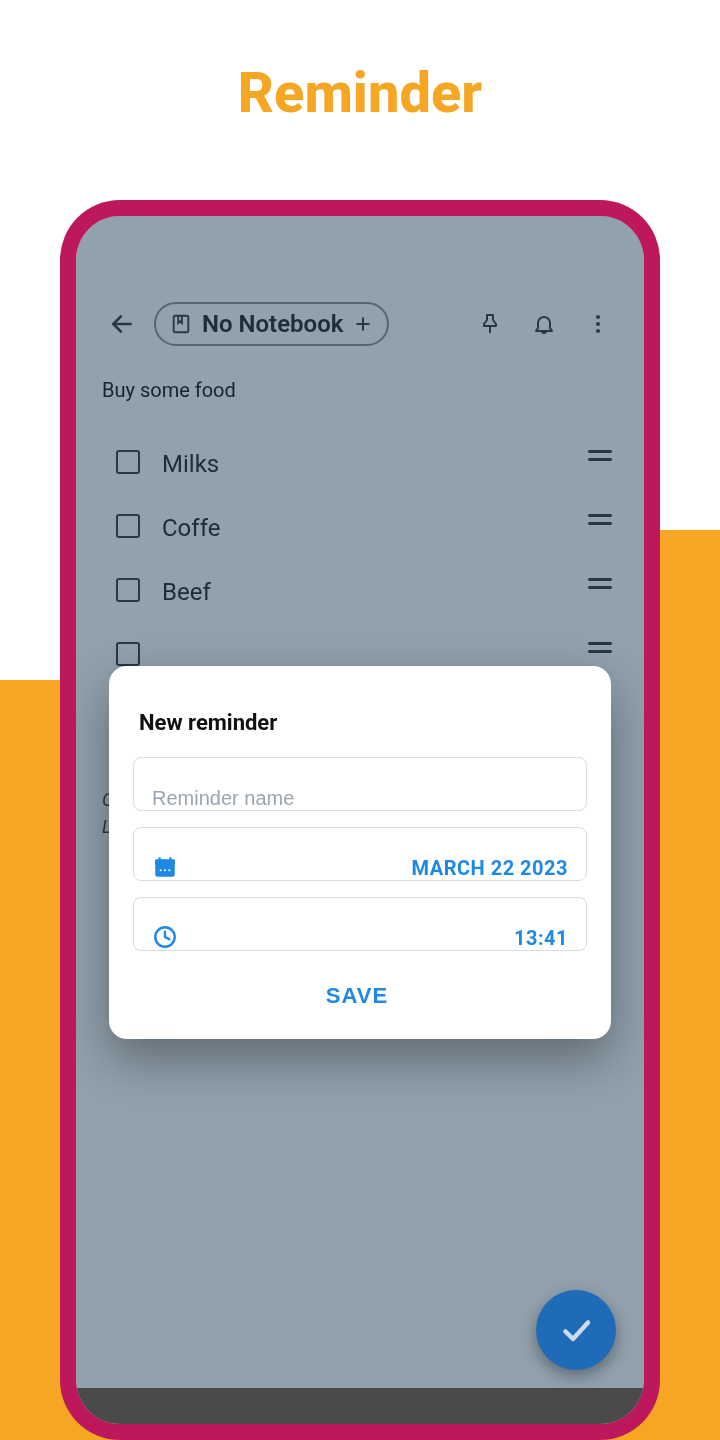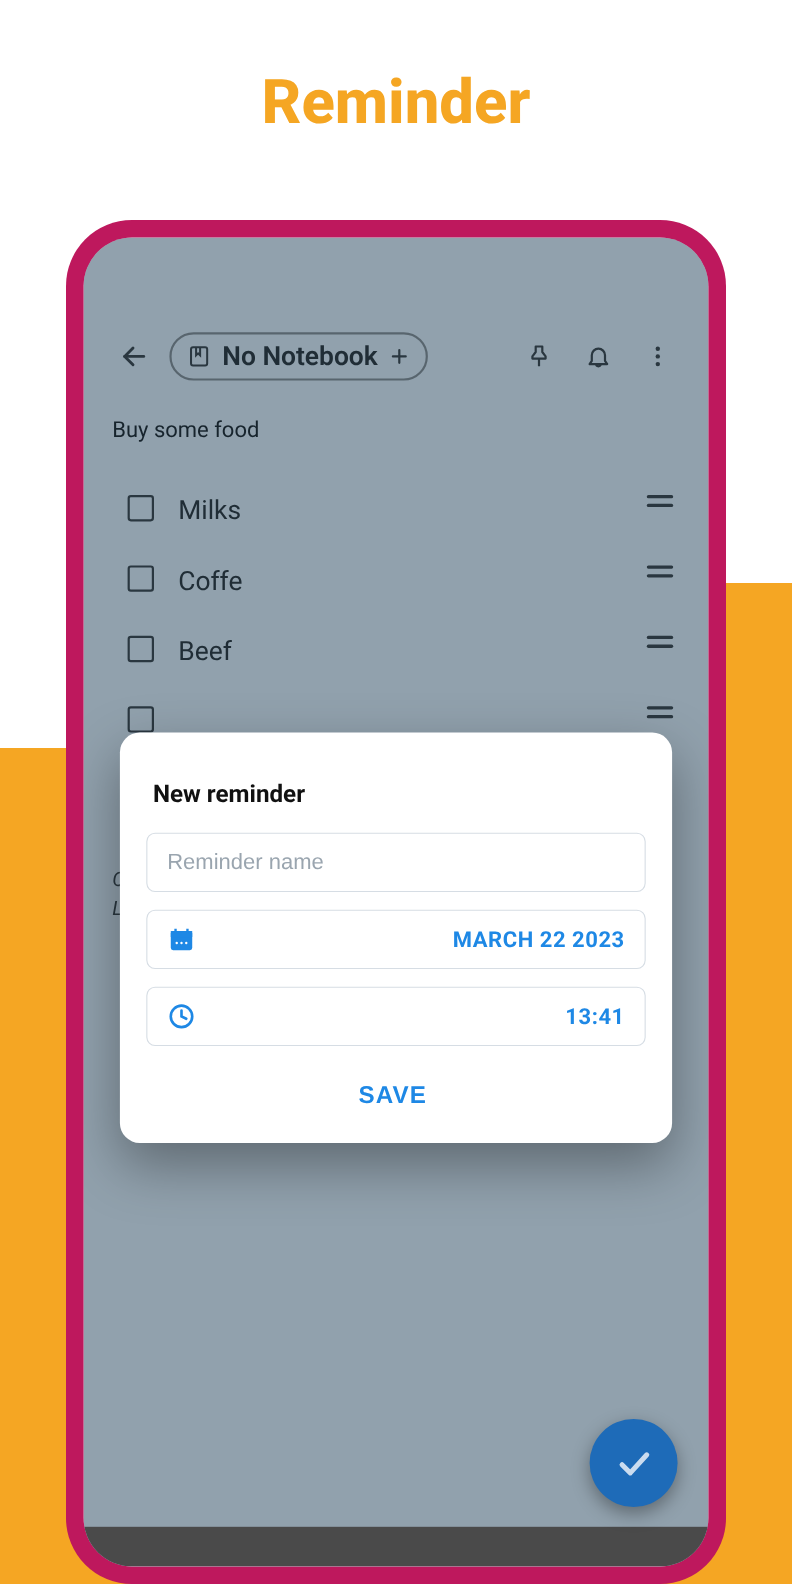--- a/index.html
+++ b/index.html
@@ -165,21 +165,21 @@
     font-size: 22px;
     font-weight: 700;
     color: #111;
     margin: 16px 6px 22px 6px;
   }
   .field {
     border: 1px solid #d6dde4;
     border-radius: 8px;
     height: 54px;
     display: flex;
-    align-items: center;
+    align-items: flex-end;
     padding: 0 18px;
     margin-bottom: 16px;
     gap: 14px;
   }
   .field input {
     border: none;
     outline: none;
     font-size: 20px;
     width: 100%;
     color: #333;

